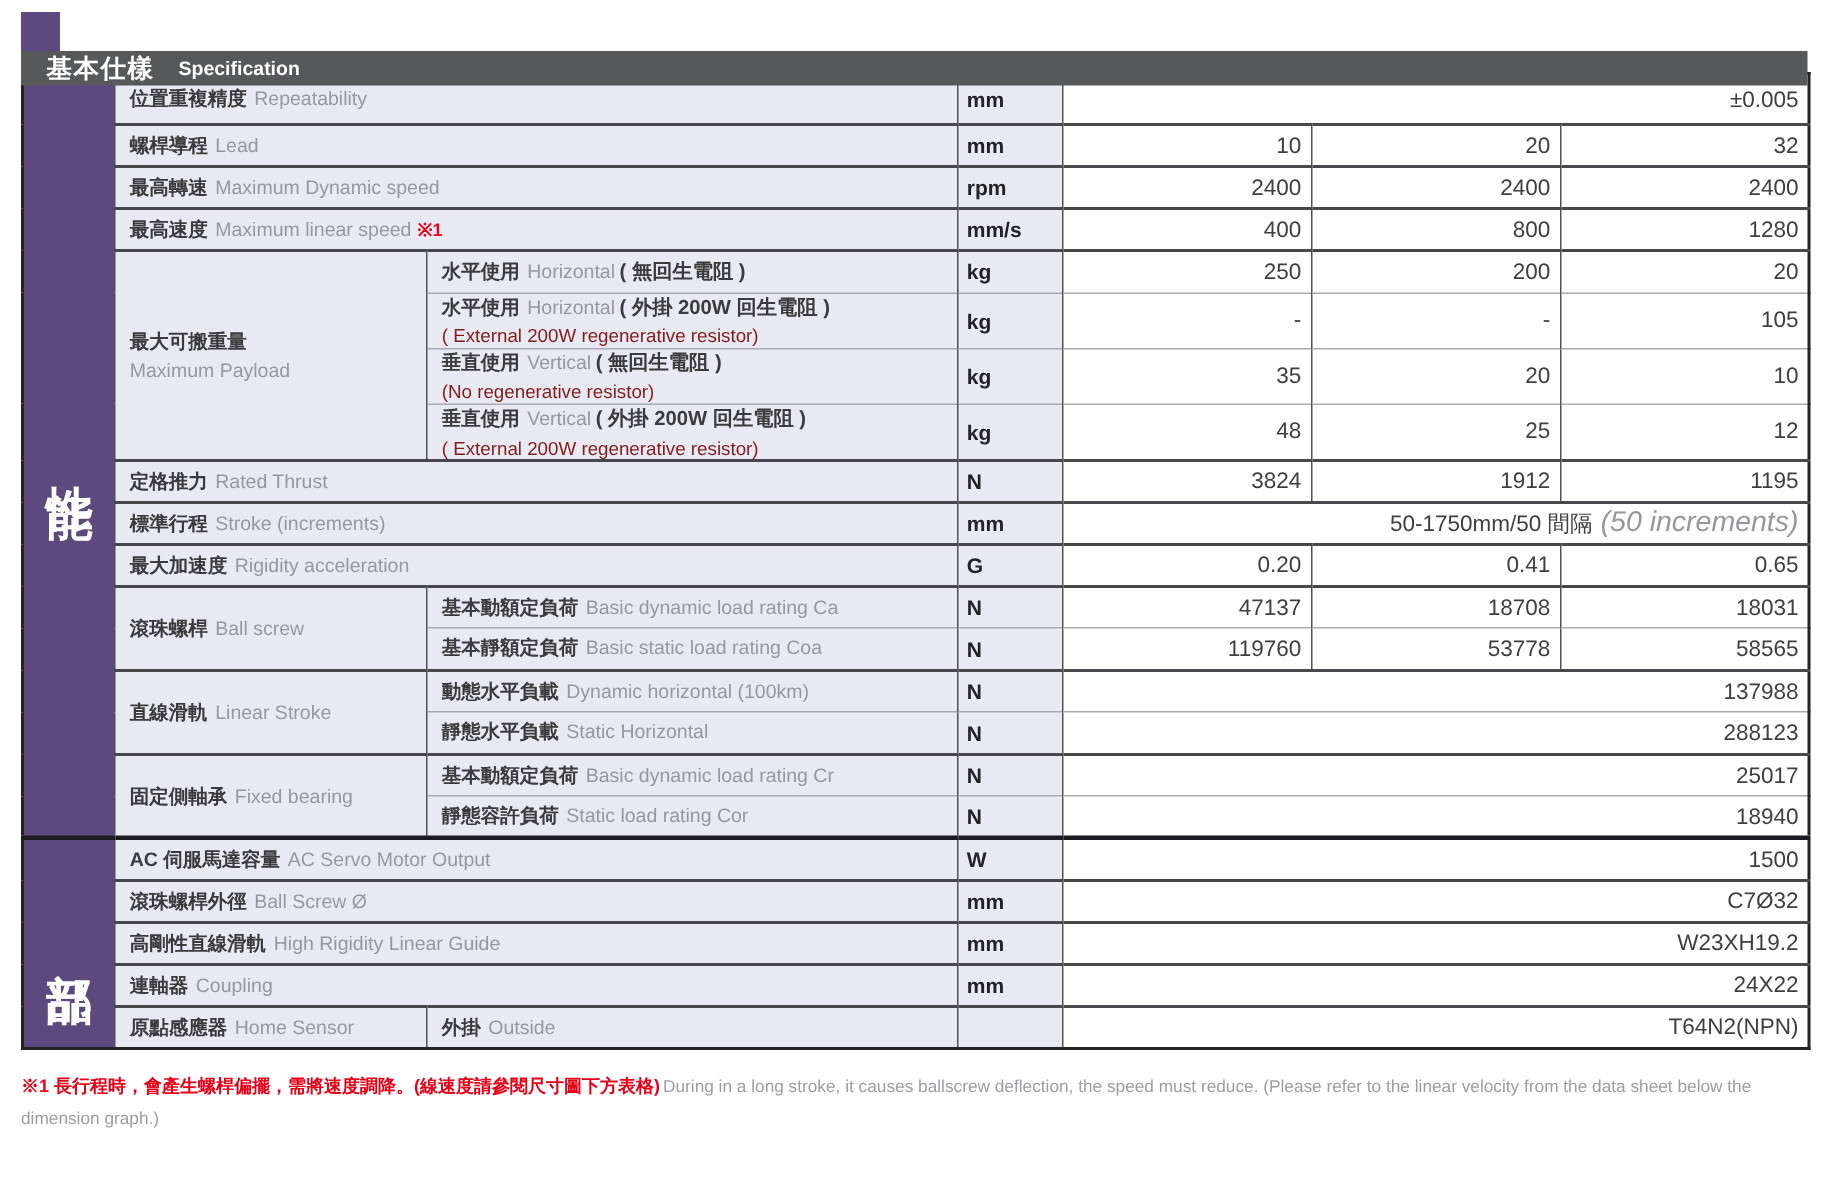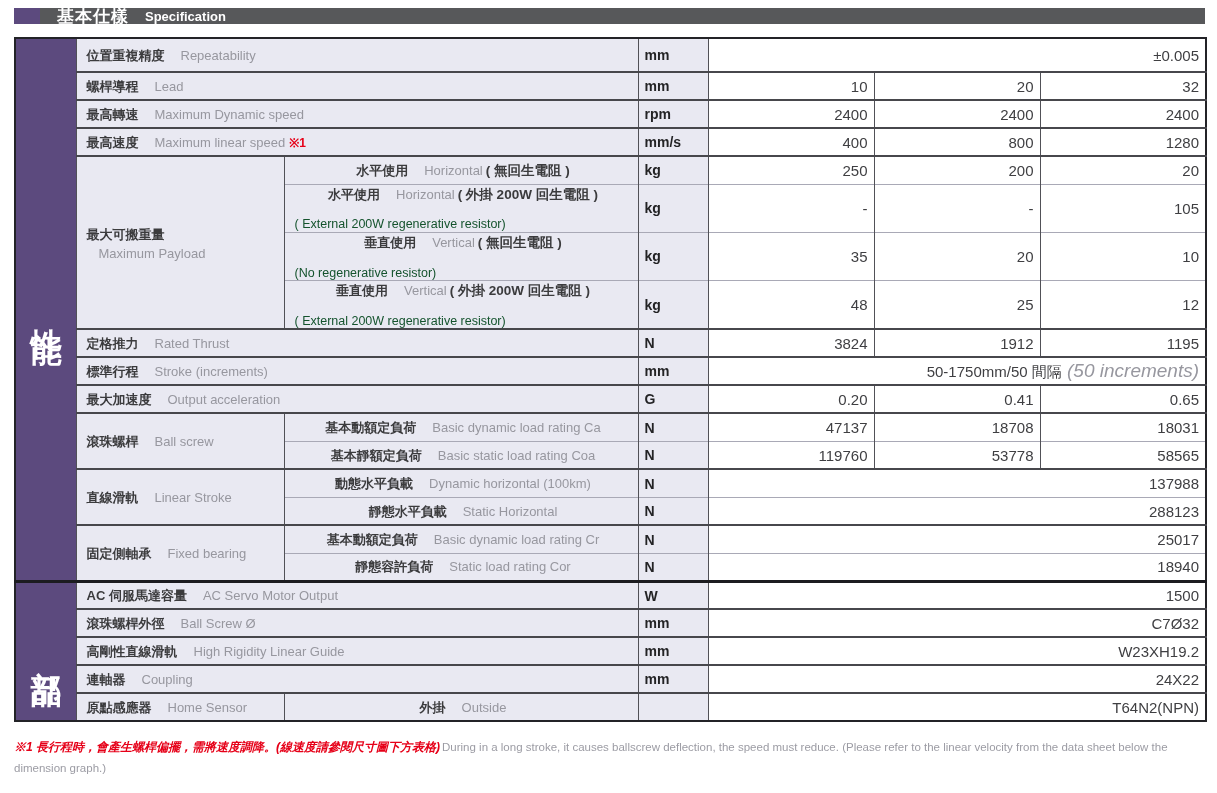--- a/index.html
+++ b/index.html
@@ -2,21 +2,21 @@
 <html><head>
 <meta charset="utf-8">
 <style>
   html,body{margin:0;padding:0;overflow:hidden;}
   body{
     width:1217px;height:793px;background:#ffffff;
     font-family:"Liberation Sans",sans-serif;
     -webkit-font-smoothing:antialiased;
   }
   
-  .header{display:flex;margin:8px 12px 0 14px;height:16px;width:1191px;box-sizing:border-box;}
+  .header{display:flex;margin:8px 12px 0 14px;height:27px;width:1191px;box-sizing:border-box;flex-direction:column;}
   .header .accent{width:26px;background:#5c4a7e;flex:0 0 26px;}
   .header .bar{flex:1;background:#57585a;color:#fff;display:flex;align-items:center;padding-left:17px;}
   .title-zh{font-size:17px;font-weight:bold;letter-spacing:1px;}
   .title-en{font-size:13px;font-weight:bold;margin-left:16px;text-align:center;}
   
   table.spec{
     border-collapse:collapse;table-layout:fixed;
     margin:13px 0 0 14px;width:1191px;
     border:2px solid #232327;
   }
@@ -31,31 +31,31 @@
   tr.section-start td{border-top:3px solid #1c1c20;}
   td.section-band{
     background:#5c4a7e;color:#ffffff;text-align:center;
     writing-mode:vertical-rl;text-orientation:upright;
     font-size:31px;font-weight:bold;letter-spacing:5px;padding:0;
   }
   td.label-cell,td.sub-cell{background:#e9e9f2;text-align:left;padding-left:10px;}
   td.unit-cell{background:#e9e9f2;text-align:left;font-size:14px;font-weight:bold;color:#232325;}
   td.value-cell{background:#ffffff;text-align:right;}
   .zh{font-weight:bold;color:#3b3b3d;font-size:13px;}
-  .en{color:#97979f;font-size:13px;font-weight:normal;margin-left:16px;}
-  .stacked .en{margin-left:12px;}
+  .en{color:#97979f;font-size:13px;font-weight:normal;margin-left:5px;}
+  .stacked .en{margin-left:0;}
   .paren{font-weight:bold;color:#3b3b3d;font-size:13.5px;margin-left:3px;}
   .note{color:#e60018;font-size:12px;font-weight:bold;margin-left:4px;}
-  .line2{color:#14532d;font-size:12.5px;line-height:1.15;margin-top:14px;}
-  .line1{line-height:1.25;text-align:center;}
+  .line2{color:#7f1d1d;font-size:12.5px;line-height:1.15;margin-top:3px;}
+  .line1{line-height:1.25;}
   .stacked .l1{line-height:1.25;}
   .muted{color:#97979f;font-size:19px;font-style:italic;}
   
   .footnote{margin:14px 0 0 14px;width:1195px;line-height:1.3;}
-  .fn-zh{color:#e60018;font-weight:bold;font-size:12px;font-style:italic;}
+  .fn-zh{color:#e60018;font-weight:bold;font-size:12px;}
   .fn-en{color:#9c9ca4;font-size:11.5px;margin-left:2px;}
 </style>
 </head>
 <body>
 
 <div class="header">
   <div class="accent"></div>
   <div class="bar">
     <span class="title-zh">基本仕樣</span>
     <span class="title-en">Specification</span>
@@ -149,21 +149,21 @@
         <td class="value-cell"><span>3824</span></td>
         <td class="value-cell"><span>1912</span></td>
         <td class="value-cell"><span>1195</span></td>
       </tr>
       <tr class="group-start">
         <td class="label-cell" rowspan="1" colspan="2"><span class="zh">標準行程</span><span class="en">Stroke (increments)</span></td>
         <td class="unit-cell">mm</td>
         <td class="value-cell" colspan="3"><span>50-1750mm/50 間隔</span><span class="muted"> (50 increments)</span></td>
       </tr>
       <tr class="group-start">
-        <td class="label-cell" rowspan="1" colspan="2"><span class="zh">最大加速度</span><span class="en">Output acceleration</span></td>
+        <td class="label-cell" rowspan="1" colspan="2"><span class="zh">最大加速度</span><span class="en">Rigidity acceleration</span></td>
         <td class="unit-cell">G</td>
         <td class="value-cell"><span>0.20</span></td>
         <td class="value-cell"><span>0.41</span></td>
         <td class="value-cell"><span>0.65</span></td>
       </tr>
       <tr class="group-start">
         <td class="label-cell" rowspan="2"><span class="zh">滾珠螺桿</span><span class="en">Ball screw</span></td>
         <td class="sub-cell">
           <div class="line1"><span class="zh">基本動額定負荷</span><span class="en">Basic dynamic load rating Ca</span></div>
         </td>

